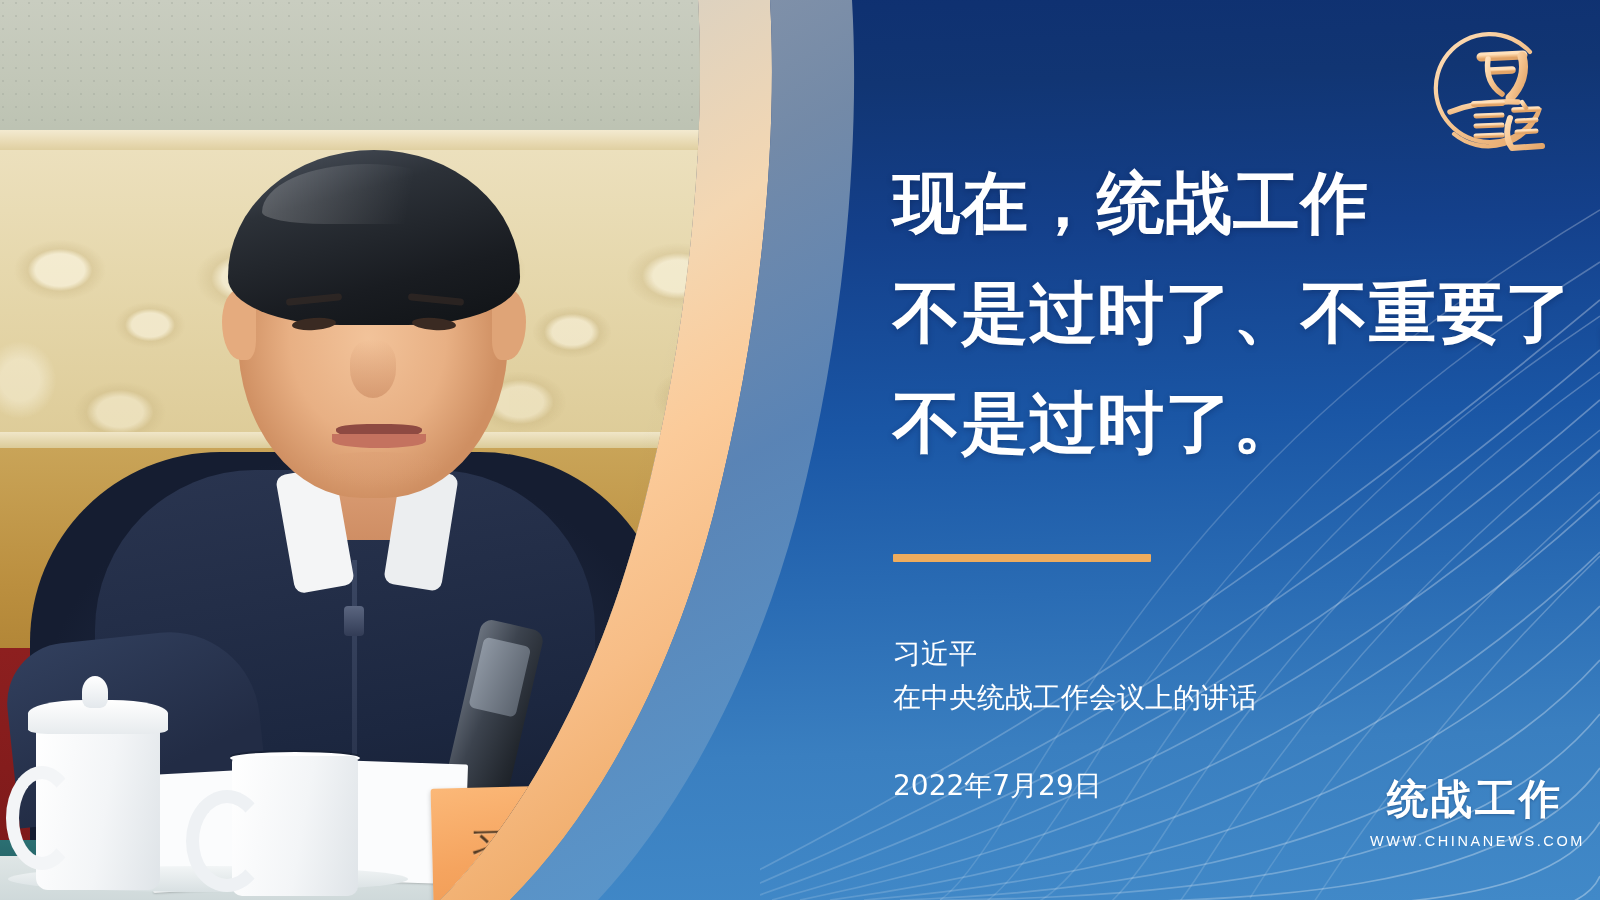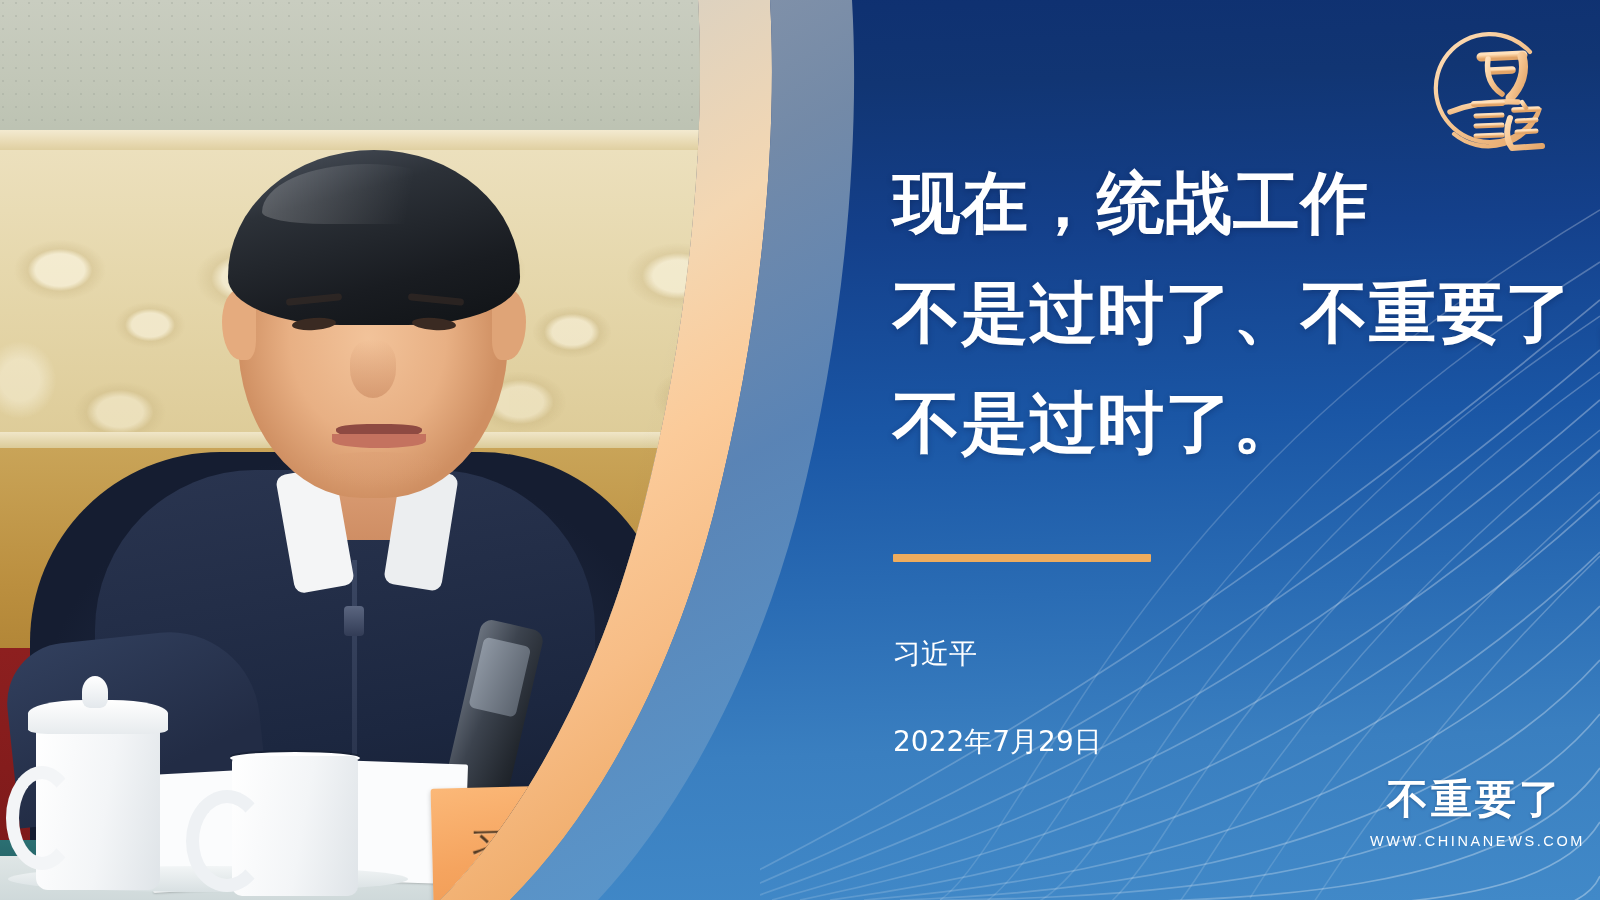--- a/index.html
+++ b/index.html
@@ -404,21 +404,22 @@
   <div class="quote">
     <div class="qline">现在，统战工作</div>
     <div class="qline">不是过时了、不重要了，</div>
     <div class="qline">不是过时了。</div>
   </div>
 
   <div class="divider"></div>
 
   <div class="attrib">
     <div class="a1">习近平</div>
+    <div class="a2">在中央统战工作会议上的讲话</div>
     <div class="a3">2022年7月29日</div>
   </div>
 
   <div class="cn-logo">
-    <div class="cn-cn">不重要了</div>
+    <div class="cn-cn">统战工作</div>
     <div class="cn-url">WWW.CHINANEWS.COM</div>
   </div>
 
 </div>
 
 </body></html>

